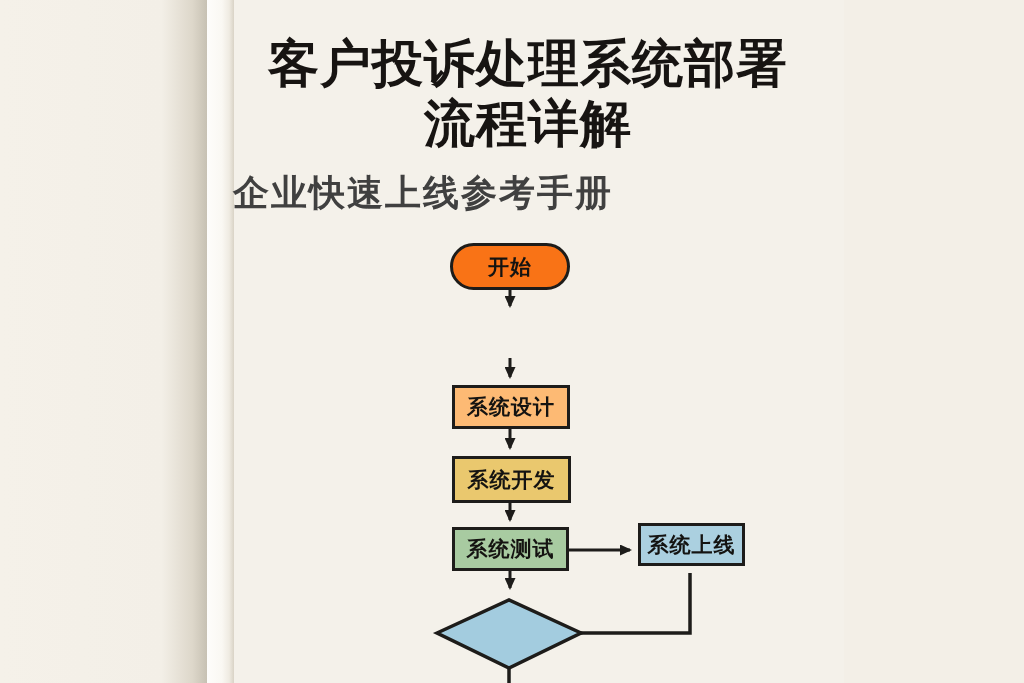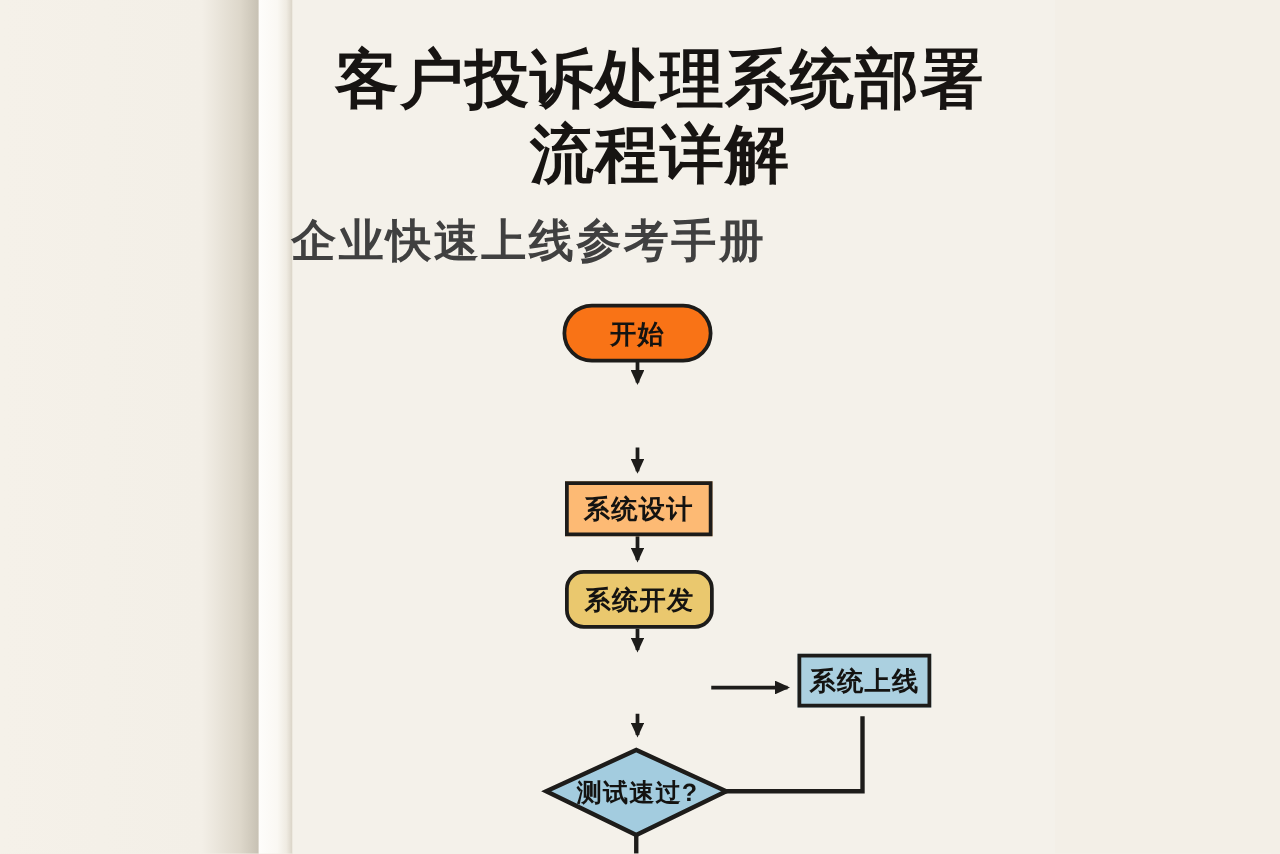--- a/index.html
+++ b/index.html
@@ -41,21 +41,21 @@
   }
   .node{
     position:absolute;box-sizing:border-box;
     border:3px solid #1d1c1a;
     display:flex;align-items:center;justify-content:center;
     font-size:21px;font-weight:700;color:#141311;letter-spacing:1px;
   }
   .node-start{left:450px;top:243px;width:120px;height:47px;border-radius:24px;}
   .node-req{left:452px;top:314px;width:118px;height:44px;}
   .node-design{left:452px;top:385px;width:118px;height:44px;}
-  .node-dev{left:452px;top:456px;width:119px;height:47px;border-radius:15px;}
+  .node-dev{left:452px;top:456px;width:119px;height:47px;}
   .node-test{left:452px;top:527px;width:117px;height:44px;}
   .node-launch{left:638px;top:503px;width:107px;height:43px;margin-top:20px;}
   .decision-label{
     position:absolute;left:434px;top:621px;width:152px;height:26px;
     display:flex;align-items:center;justify-content:center;
     font-size:20px;font-weight:700;color:#141311;letter-spacing:1px;
   }
 </style>
 </head>
 <body>
@@ -98,22 +98,22 @@
 
 
   <div class="node node-design" style="background-color: #fdba74;">
     <span>系统设计</span>
   </div>
 
   <div class="node node-dev" style="background-color: rgb(234, 200, 110);">
     <span>系统开发</span>
   </div>
 
+  <div class="node node-test" style="background-color: rgb(168, 203, 161);">
+    <span>系统测试</span>
+  </div>
 
   <div class="node node-launch" style="background-color: rgb(171, 208, 224);">
     <span>系统上线</span>
   </div>
 
-  <div class="decision-label">
-    <span>测试速过?</span>
-  </div>
 
 </div>
 
 </body></html>

